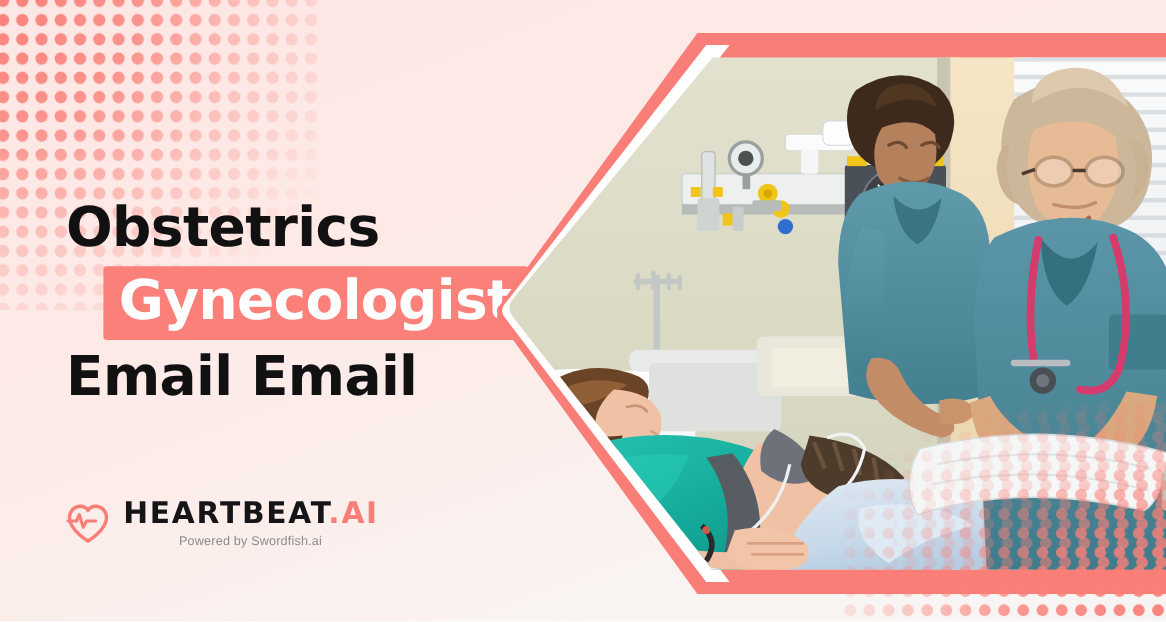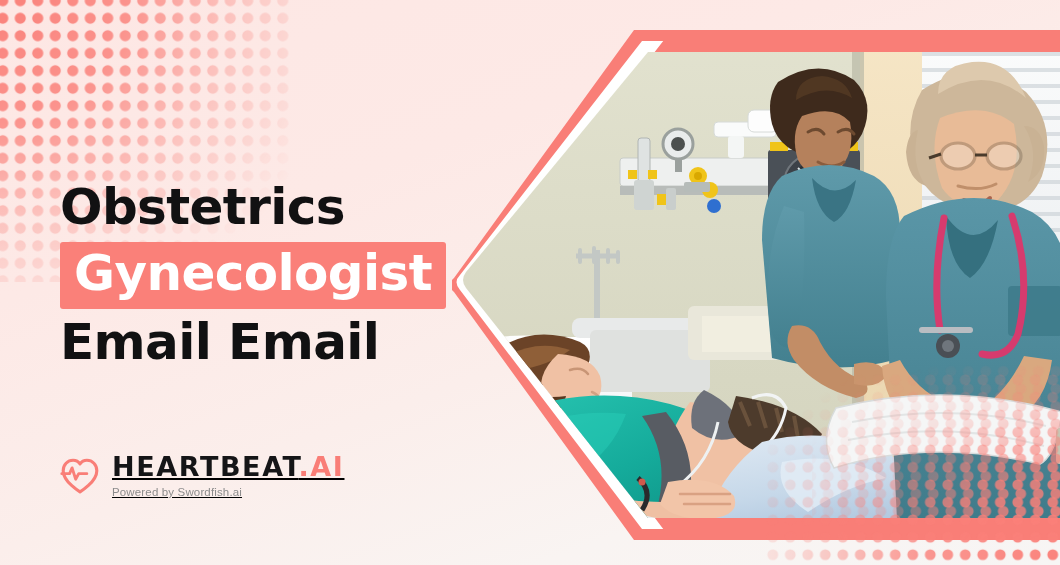--- a/index.html
+++ b/index.html
@@ -28,35 +28,35 @@
     font-family:"DejaVu Sans","Liberation Sans",sans-serif;
     white-space:nowrap;
   }
   .hl.mark{
     display:inline-block;
     background:#fa8079;color:#ffffff;
     padding:2px 14px 6px 14px;
     border-radius:3px;
     margin:5px 0 4px 0;
   }
-  .mark-wrap{display:block;}
+  .mark-wrap{display:block;text-align:right;}
 
   
-  #logo{position:absolute;left:58px;top:452px;display:flex;align-items:flex-start;text-decoration:underline;}
+  #logo{position:absolute;left:58px;top:452px;display:flex;align-items:flex-start;}
   #logo-heart{width:44px;height:40px;flex:0 0 auto;margin-top:3px;}
   #logo-text{margin-left:10px;}
   #wordmark{
     font-size:27px;font-weight:bold;letter-spacing:1.6px;line-height:30px;
     color:#151517;font-family:"DejaVu Sans","Liberation Sans",sans-serif;
     white-space:nowrap;
   }
   #wordmark .ai{color:#f97e77;}
   #tagline{
     font-size:11.5px;color:#8c8c8c;letter-spacing:0.15px;
-    text-align:left;margin-top:4px;margin-right:1px;
+    text-align:center;margin-top:4px;margin-right:1px;
     font-family:"Liberation Sans",sans-serif;
   }
 
   
   #frame{position:absolute;left:452px;top:30px;width:620px;height:510px;}
   #frame svg{display:block;}
 </style>
 </head>
 <body>
 

